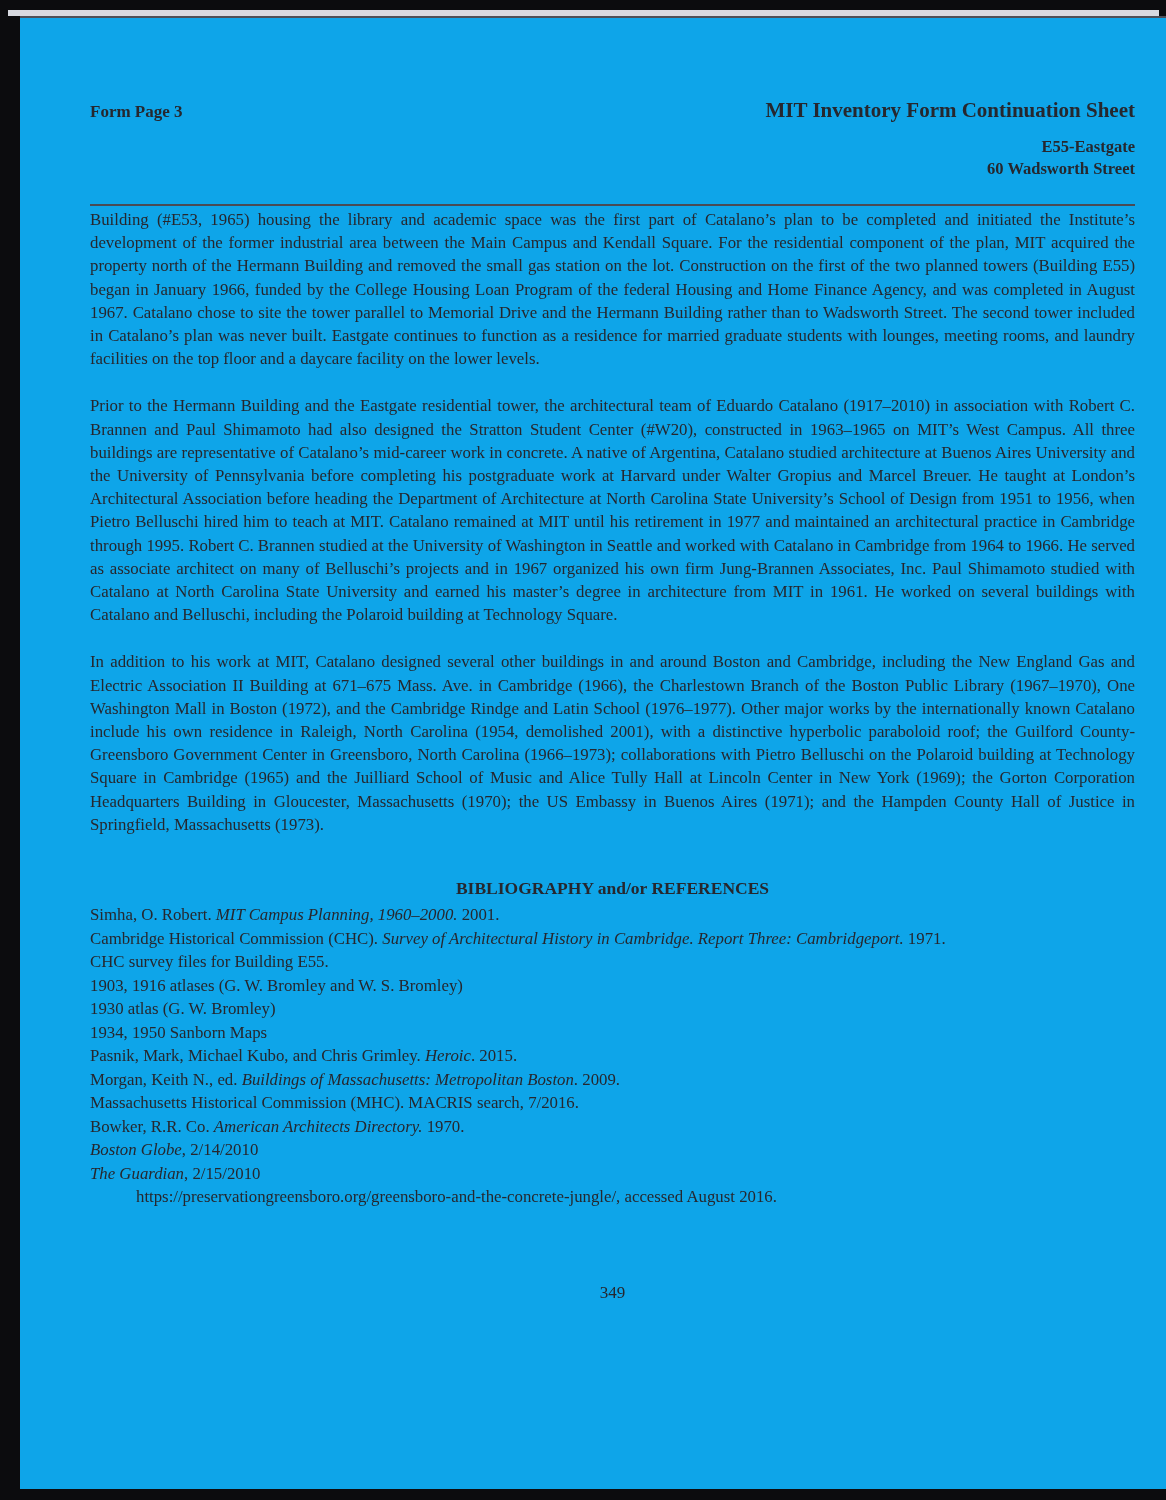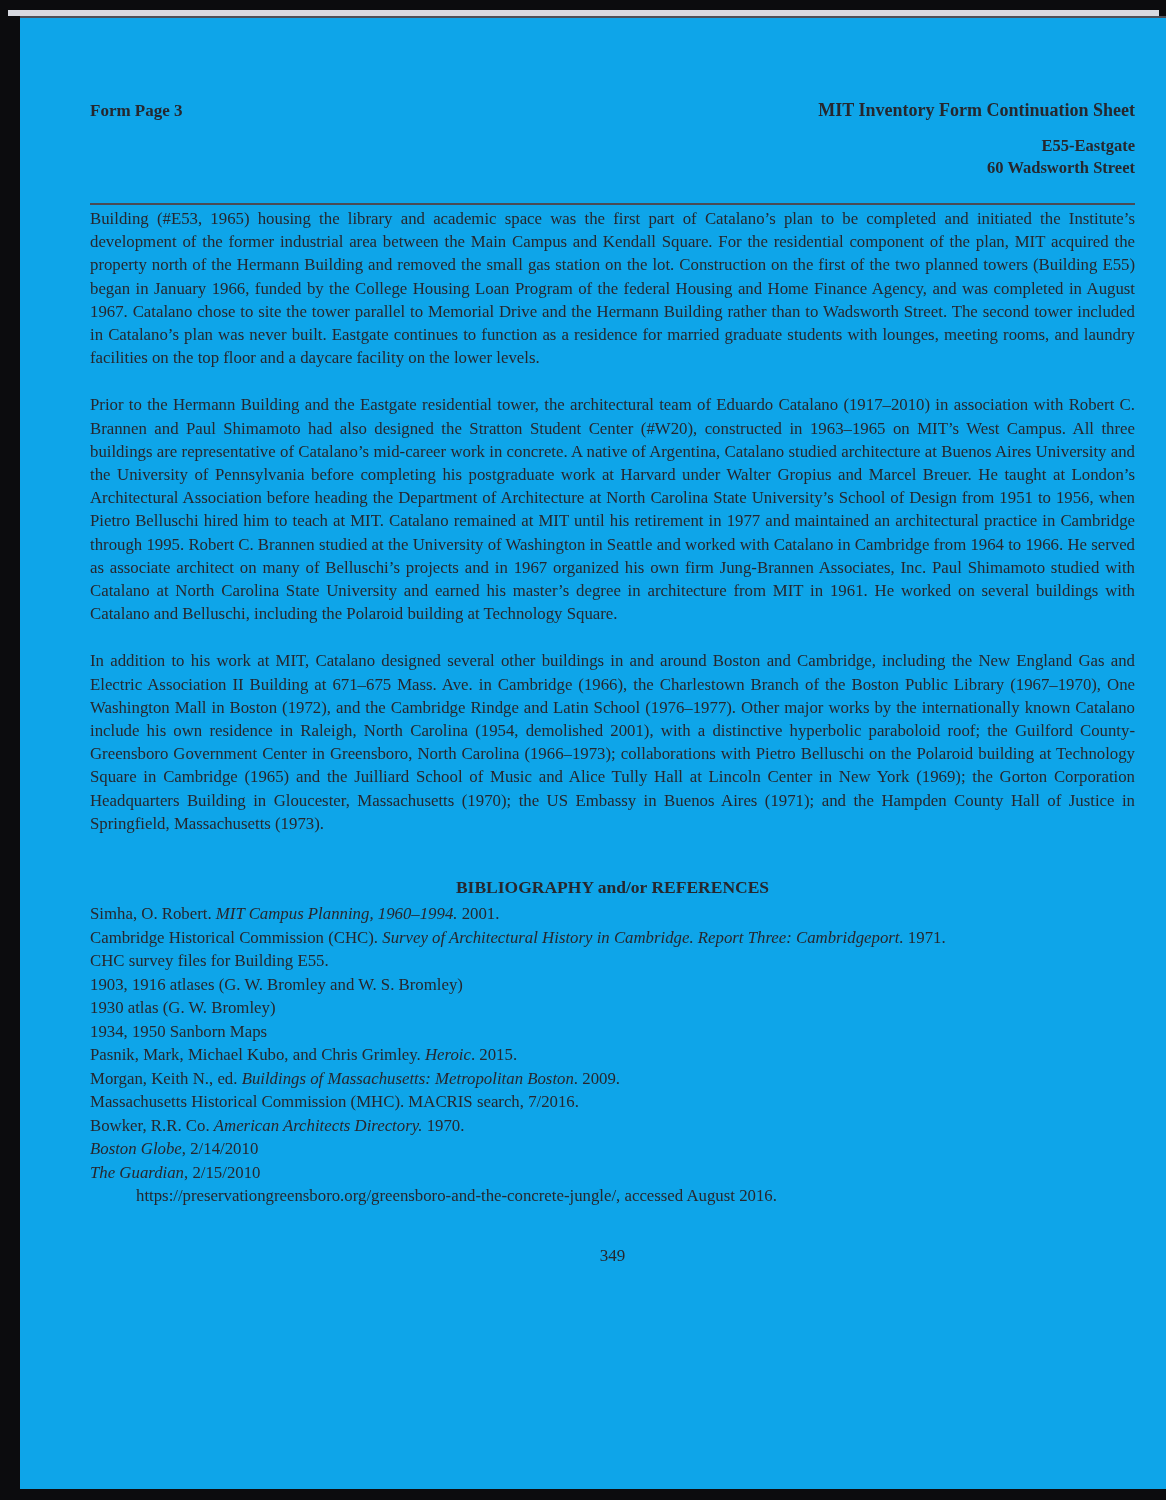--- a/index.html
+++ b/index.html
@@ -40,21 +40,21 @@
     justify-content: space-between;
     align-items: baseline;
   }
   .form-page-label {
     font-weight: bold;
     font-size: 17px;
     line-height: 24px;
   }
   .sheet-title {
     font-weight: bold;
-    font-size: 18px;
+    font-size: 21px;
     line-height: 24px;
   }
   .address-block {
     text-align: right;
     margin-top: 12px;
     font-weight: bold;
     font-size: 16.5px;
     line-height: 22px;
   }
   .rule {
@@ -80,21 +80,21 @@
     font-size: 16.8px;
     line-height: 23.5px;
   }
   .bib-entry.indent {
     padding-left: 46px;
   }
   .bib-entry .italic {
     font-style: italic;
   }
   .page-number {
-    margin-top: 36px;
+    margin-top: 72px;
     text-align: center;
     font-size: 17px;
     line-height: 24px;
   }
 </style>
 </head>
 <body>
 
 <div class="top-gray-strip"></div>
 
@@ -115,21 +115,21 @@
 
     <div class="body-text">
       <p>Building (#E53, 1965) housing the library and academic space was the first part of Catalano’s plan to be completed and initiated the Institute’s development of the former industrial area between the Main Campus and Kendall Square. For the residential component of the plan, MIT acquired the property north of the Hermann Building and removed the small gas station on the lot. Construction on the first of the two planned towers (Building E55) began in January 1966, funded by the College Housing Loan Program of the federal Housing and Home Finance Agency, and was completed in August 1967. Catalano chose to site the tower parallel to Memorial Drive and the Hermann Building rather than to Wadsworth Street. The second tower included in Catalano’s plan was never built. Eastgate continues to function as a residence for married graduate students with lounges, meeting rooms, and laundry facilities on the top floor and a daycare facility on the lower levels.</p>
       <p>Prior to the Hermann Building and the Eastgate residential tower, the architectural team of Eduardo Catalano (1917–2010) in association with Robert C. Brannen and Paul Shimamoto had also designed the Stratton Student Center (#W20), constructed in 1963–1965 on MIT’s West Campus. All three buildings are representative of Catalano’s mid-career work in concrete. A native of Argentina, Catalano studied architecture at Buenos Aires University and the University of Pennsylvania before completing his postgraduate work at Harvard under Walter Gropius and Marcel Breuer. He taught at London’s Architectural Association before heading the Department of Architecture at North Carolina State University’s School of Design from 1951 to 1956, when Pietro Belluschi hired him to teach at MIT. Catalano remained at MIT until his retirement in 1977 and maintained an architectural practice in Cambridge through 1995. Robert C. Brannen studied at the University of Washington in Seattle and worked with Catalano in Cambridge from 1964 to 1966. He served as associate architect on many of Belluschi’s projects and in 1967 organized his own firm Jung-Brannen Associates, Inc. Paul Shimamoto studied with Catalano at North Carolina State University and earned his master’s degree in architecture from MIT in 1961. He worked on several buildings with Catalano and Belluschi, including the Polaroid building at Technology Square.</p>
       <p>In addition to his work at MIT, Catalano designed several other buildings in and around Boston and Cambridge, including the New England Gas and Electric Association II Building at 671–675 Mass. Ave. in Cambridge (1966), the Charlestown Branch of the Boston Public Library (1967–1970), One Washington Mall in Boston (1972), and the Cambridge Rindge and Latin School (1976–1977). Other major works by the internationally known Catalano include his own residence in Raleigh, North Carolina (1954, demolished 2001), with a distinctive hyperbolic paraboloid roof; the Guilford County-Greensboro Government Center in Greensboro, North Carolina (1966–1973); collaborations with Pietro Belluschi on the Polaroid building at Technology Square in Cambridge (1965) and the Juilliard School of Music and Alice Tully Hall at Lincoln Center in New York (1969); the Gorton Corporation Headquarters Building in Gloucester, Massachusetts (1970); the US Embassy in Buenos Aires (1971); and the Hampden County Hall of Justice in Springfield, Massachusetts (1973).</p>
     </div>
 
     <div class="bib-heading">BIBLIOGRAPHY and/or REFERENCES</div>
 
     <div>
-        <div class="bib-entry"><span>Simha, O. Robert. </span><span class="italic">MIT Campus Planning, 1960–1994.</span><span> 2001.</span></div>
+        <div class="bib-entry"><span>Simha, O. Robert. </span><span class="italic">MIT Campus Planning, 1960–2000.</span><span> 2001.</span></div>
         <div class="bib-entry"><span>Cambridge Historical Commission (CHC). </span><span class="italic">Survey of Architectural History in Cambridge. Report Three: Cambridgeport.</span><span> 1971.</span></div>
         <div class="bib-entry"><span>CHC survey files for Building E55.</span></div>
         <div class="bib-entry"><span>1903, 1916 atlases (G. W. Bromley and W. S. Bromley)</span></div>
         <div class="bib-entry"><span>1930 atlas (G. W. Bromley)</span></div>
         <div class="bib-entry"><span>1934, 1950 Sanborn Maps</span></div>
         <div class="bib-entry"><span>Pasnik, Mark, Michael Kubo, and Chris Grimley. </span><span class="italic">Heroic</span><span>. 2015.</span></div>
         <div class="bib-entry"><span>Morgan, Keith N., ed. </span><span class="italic">Buildings of Massachusetts: Metropolitan Boston</span><span>. 2009.</span></div>
         <div class="bib-entry"><span>Massachusetts Historical Commission (MHC). MACRIS search, 7/2016.</span></div>
         <div class="bib-entry"><span>Bowker, R.R. Co. </span><span class="italic">American Architects Directory.</span><span> 1970.</span></div>
         <div class="bib-entry"><span class="italic">Boston Globe</span><span>, 2/14/2010</span></div>

